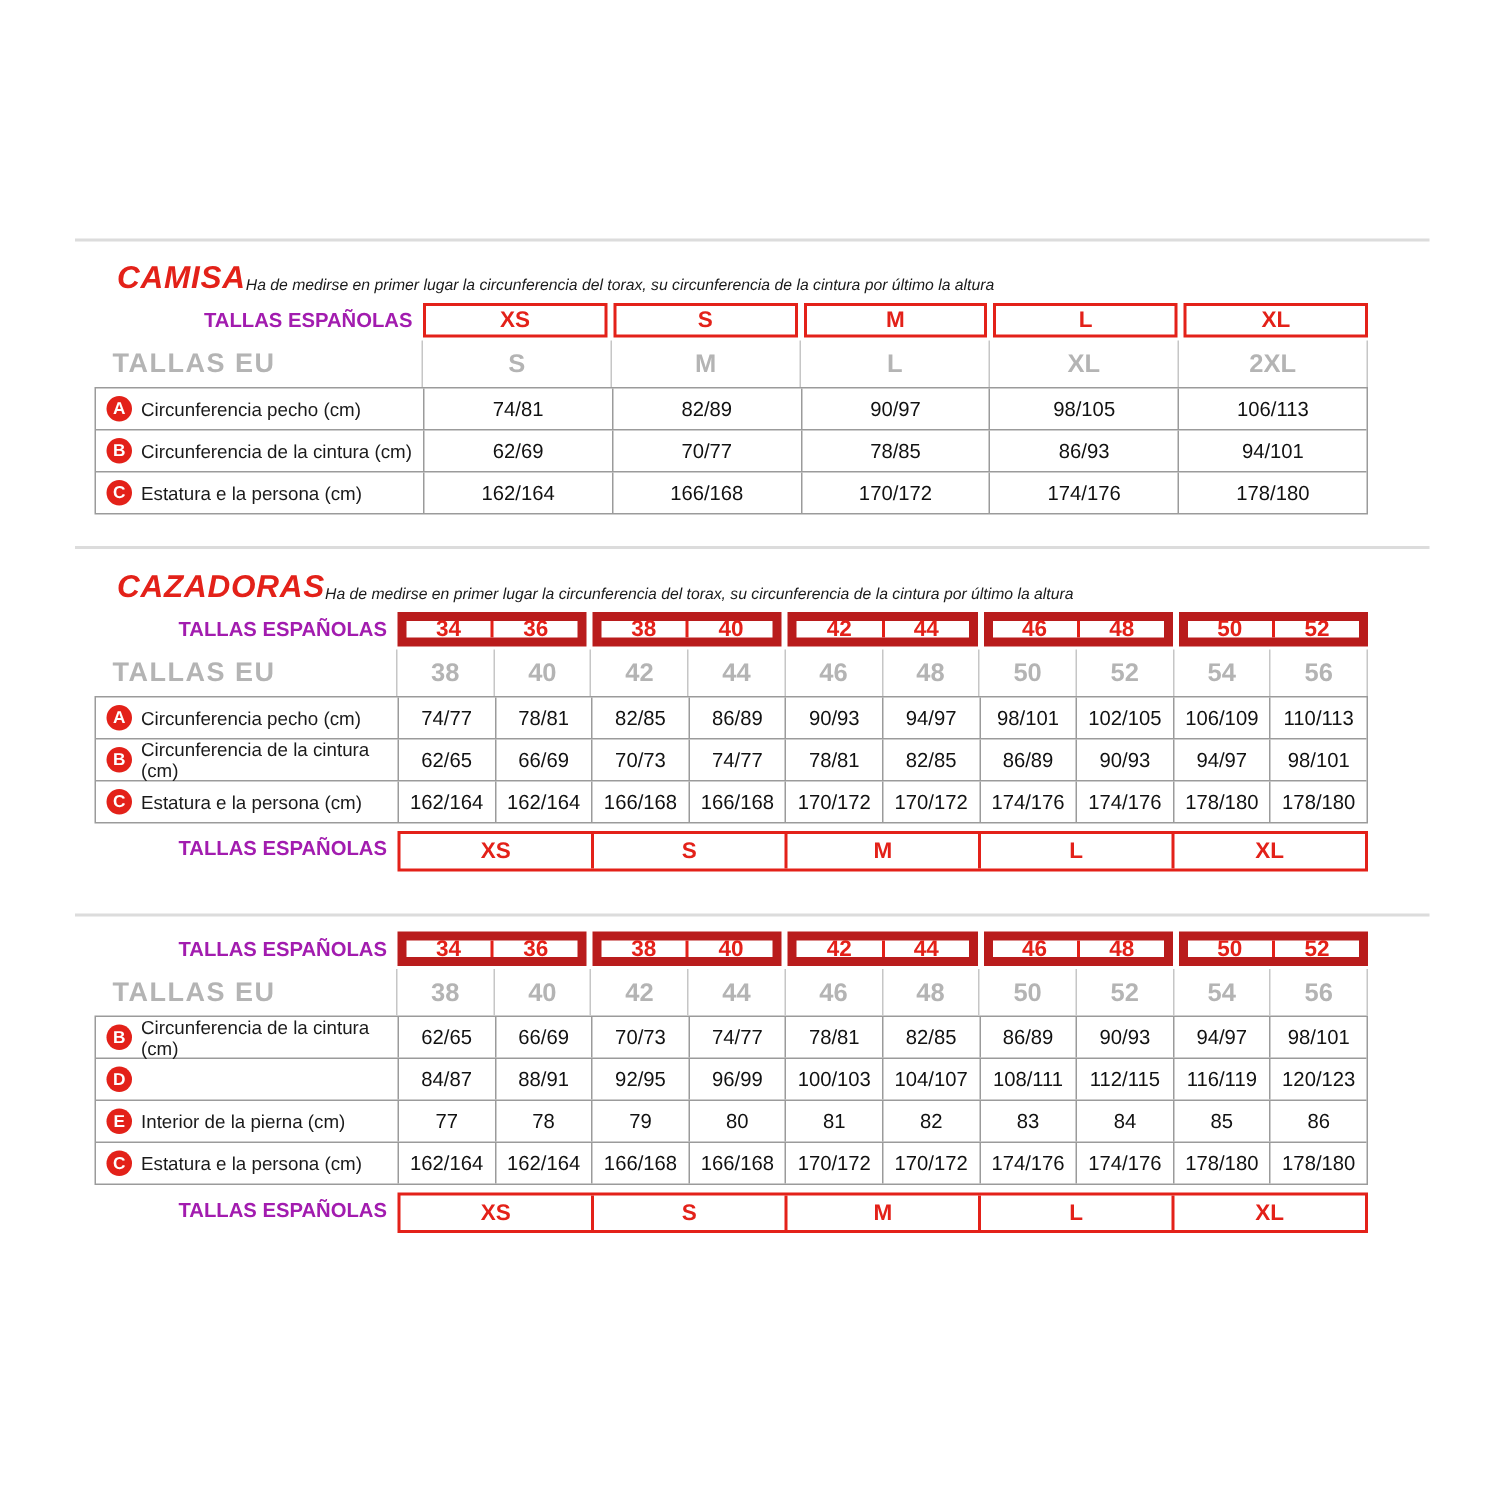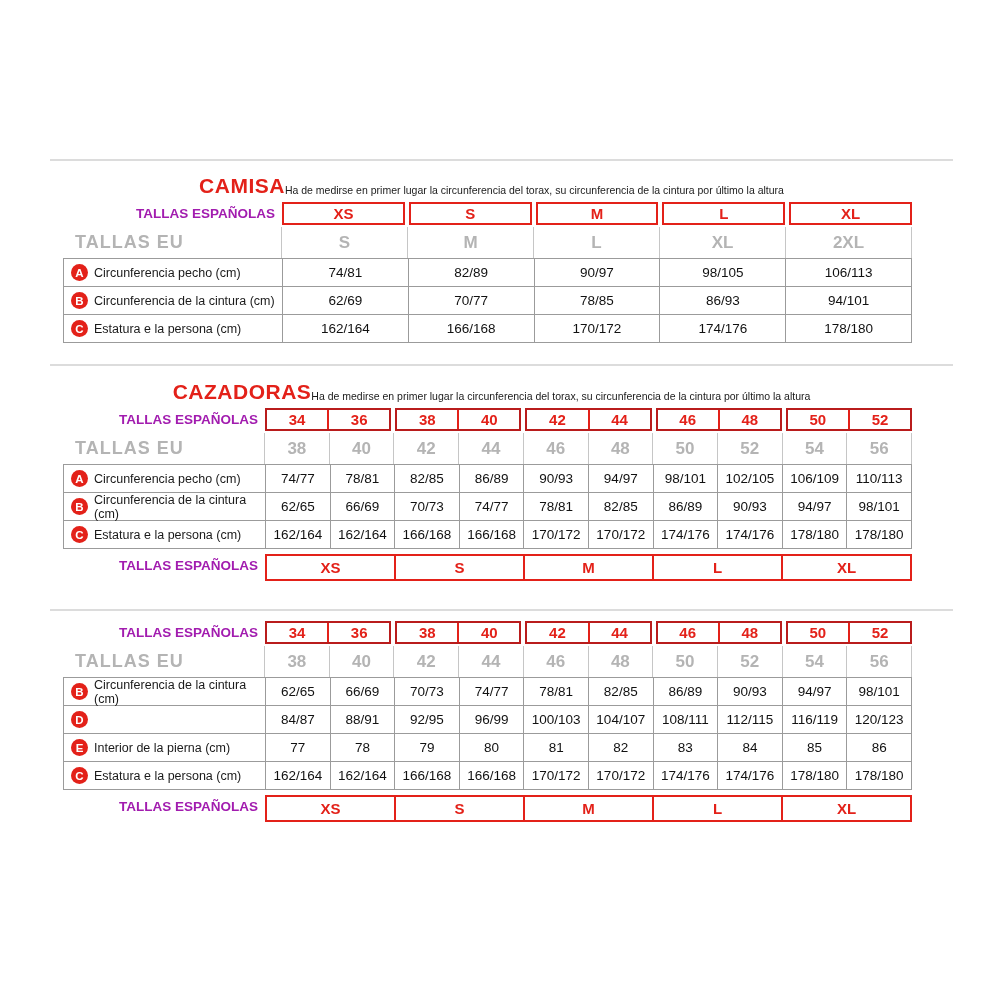--- a/index.html
+++ b/index.html
@@ -12,33 +12,33 @@
   .divider{margin-left:50px;width:903px;border-top:2px solid #dcdcdc;height:0;}
   #divider-top{margin-top:159px;}
   #divider-2{margin-top:21px;}
   #divider-3{margin-top:28px;}
 
   section.size-table{margin-left:63px;width:849px;}
   #sec-camisa{margin-top:13px;}
   #sec-cazadoras{margin-top:14px;}
   #sec-pantalones{margin-top:10px;}
 
-  .sec-header{display:flex;justify-content:center;align-items:flex-end;margin-bottom:4px;}
+  .sec-header{display:flex;justify-content:flex-start;align-items:flex-end;margin-bottom:4px;font-style:italic;}
   .sec-title{margin:0 0 0 15px;font-size:21px;font-weight:bold;color:#e32119;letter-spacing:.5px;}
   .sec-note{margin:0 7px 2px 0;font-size:10.5px;color:#1a1a1a;}
 
   
   .sizes-row{display:flex;height:23px;margin-bottom:2px;}
   .left-col{box-sizing:border-box;flex:0 0 auto;}
   .col-w1 .left-col{width:219px;}
   .col-w2 .left-col{width:202px;}
   .red-label{color:#a21caf;font-weight:bold;font-size:13.5px;text-align:right;padding-right:7px;line-height:23px;white-space:nowrap;}
   .size-grid{flex:1;display:flex;gap:4px;}
   .size-box{flex:1;box-sizing:border-box;border:2px solid #e32119;display:flex;align-items:center;justify-content:center;color:#e32119;font-weight:bold;font-size:15px;}
-  .size-pair{flex:2;box-sizing:border-box;border:2px solid #b91c1c;display:flex;}
+  .size-pair{flex:2;box-sizing:border-box;border:6px solid #b91c1c;display:flex;}
   .size-pair .half{flex:1;display:flex;align-items:center;justify-content:center;color:#e32119;font-weight:bold;font-size:15px;}
   .size-pair .half + .half{border-left:2px solid #e32119;}
 
   
   .eu-row{display:flex;height:31px;}
   .eu-row .left-col{border-right:1px solid #c6c6c6;}
   .eu-label{color:#b4b4b4;font-weight:bold;font-size:18px;line-height:31px;padding-left:12px;letter-spacing:1px;}
   .eu-grid{flex:1;display:flex;}
   .eu-cell{flex:1;text-align:center;color:#b4b4b4;font-weight:bold;font-size:17px;line-height:31px;border-right:1px solid #c6c6c6;box-sizing:border-box;}
   .eu-cell:last-child{border-right:1px solid #c6c6c6;}

